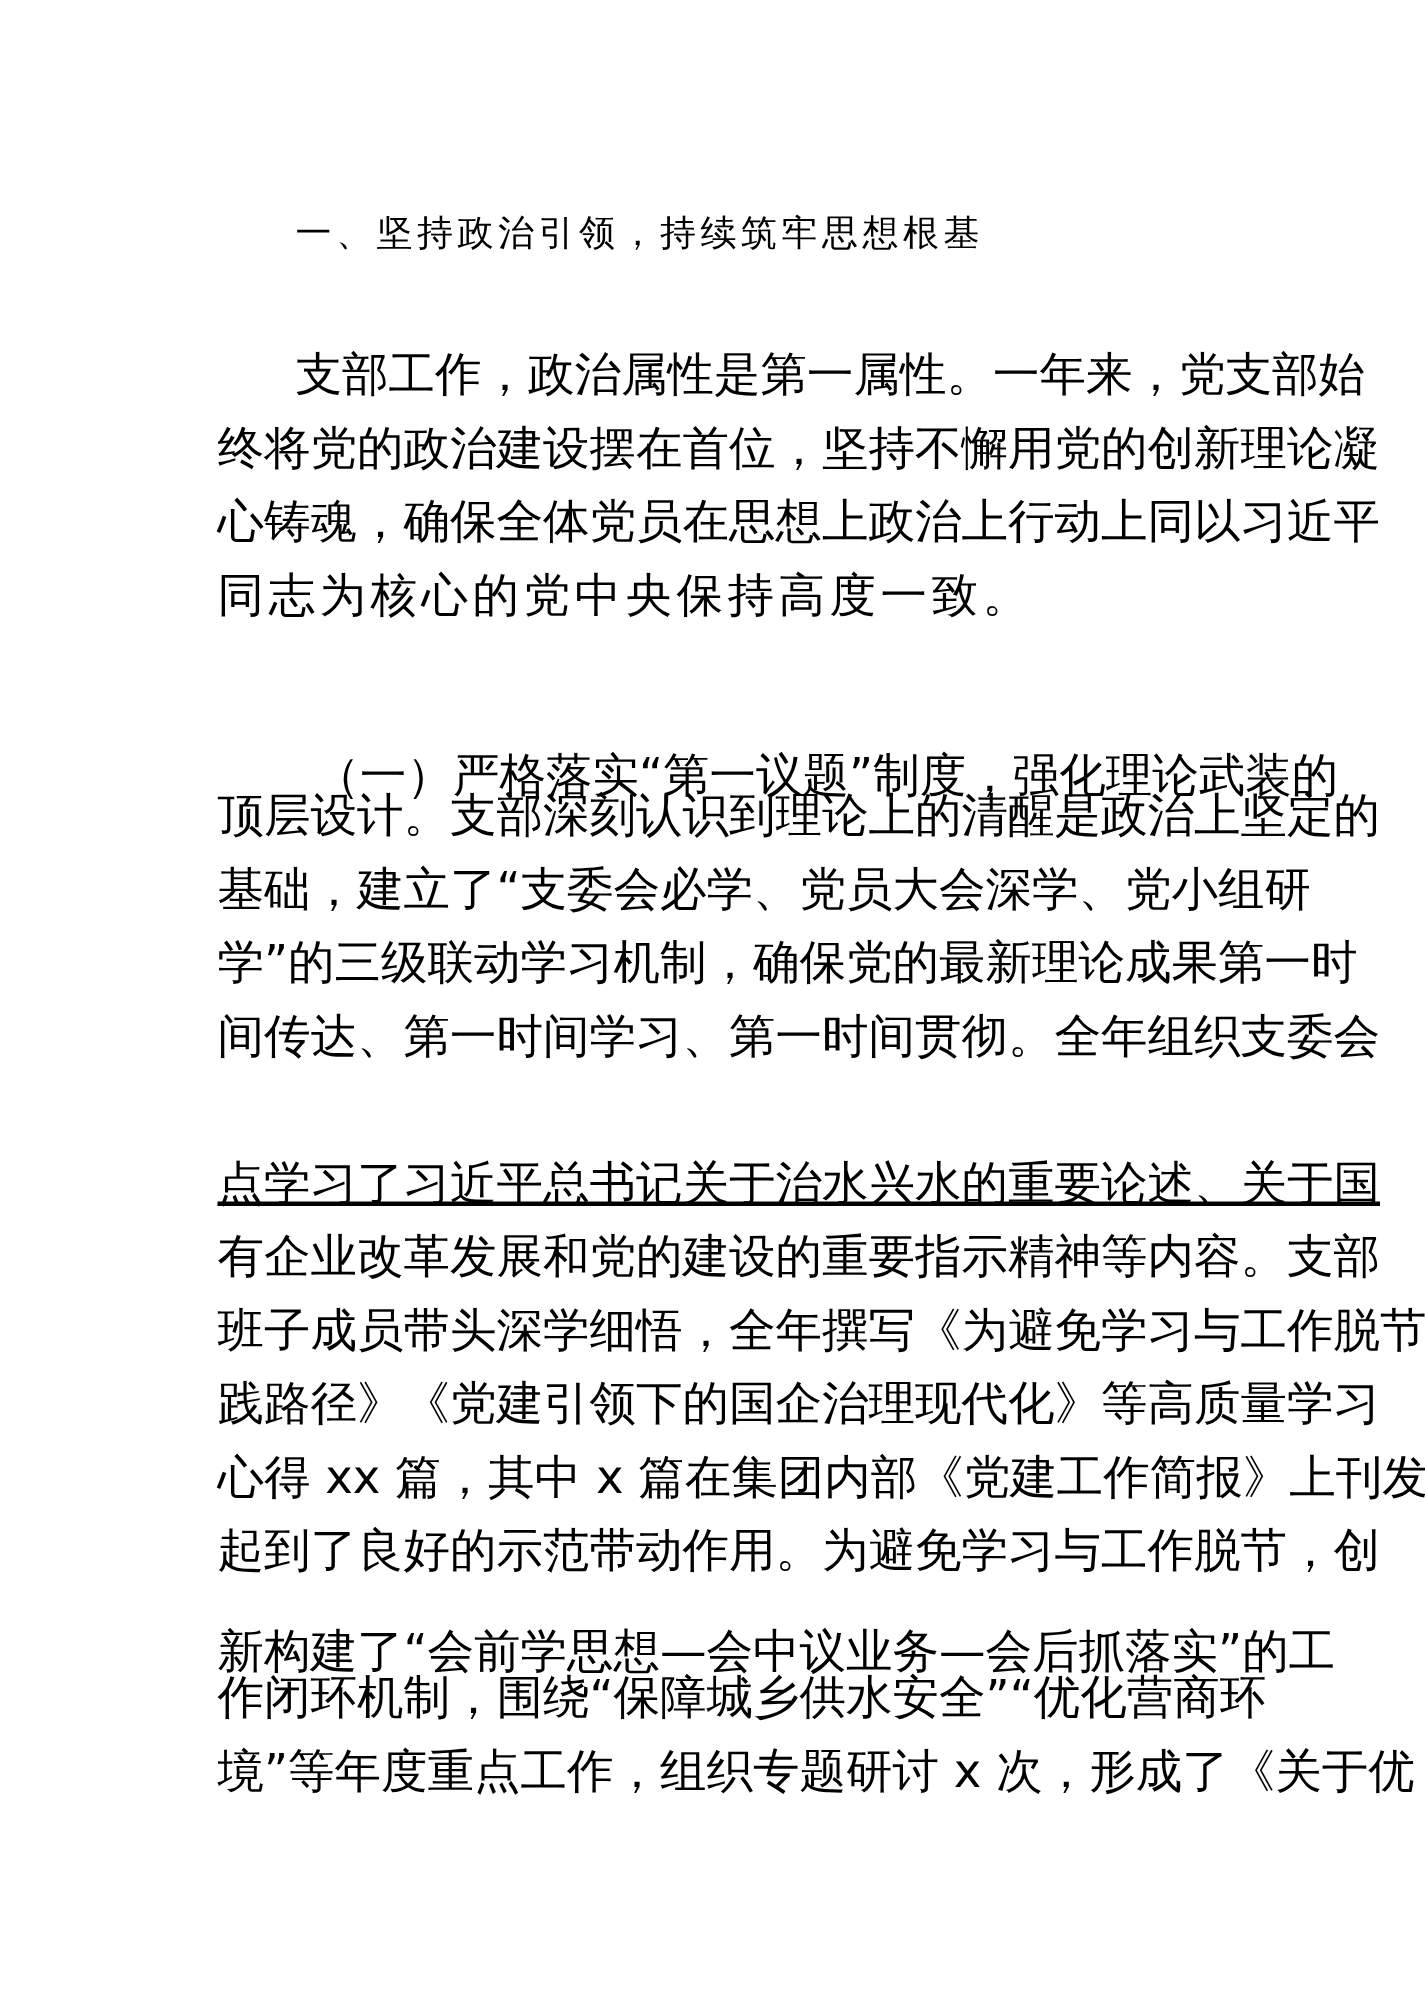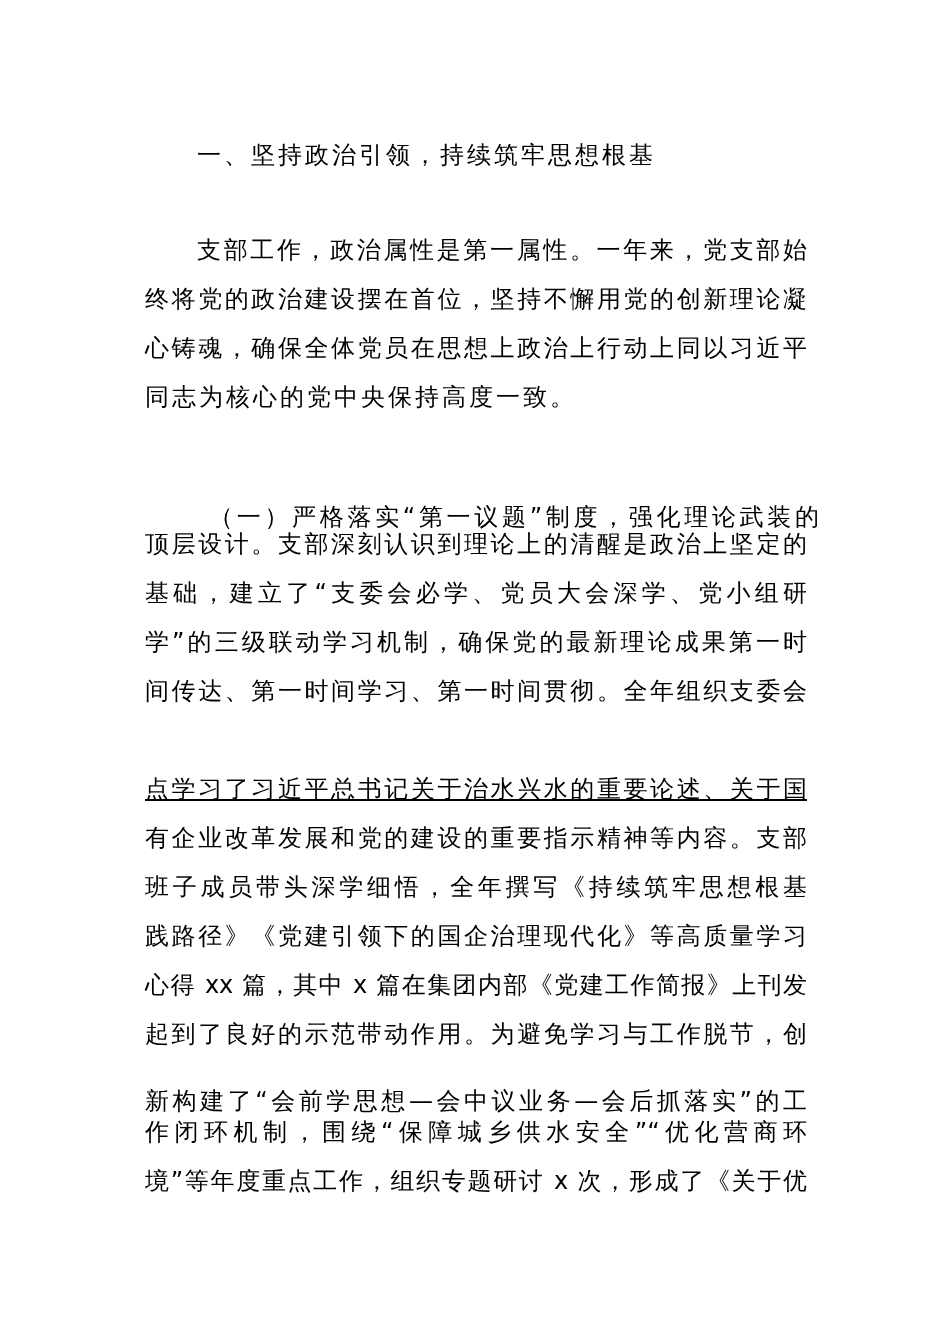--- a/index.html
+++ b/index.html
@@ -21,21 +21,21 @@
       top: 0;
       width: 768px;
       height: 1344px;
       background: #ffffff;
     }
     .line {
       position: absolute;
       left: 145px;
       width: 662px;
       height: 34px;
-      font-size: 24px;
+      font-size: 31px;
       line-height: 34px;
       white-space: nowrap;
       text-align: justify;
       text-align-last: justify;
       letter-spacing: 0;
     }
     .line.last {
       text-align-last: left;
     }
     .heading {
@@ -61,21 +61,21 @@
   <div class="line" style="top:331px;">心铸魂，确保全体党员在思想上政治上行动上同以习近平</div>
   <div class="line last" style="top:380px;letter-spacing:3px;">同志为核心的党中央保持高度一致。</div>
 
   <div class="line" style="left:197px;width:610px;top:500px;margin-left:12px;">（一）严格落实“第一议题”制度，强化理论武装的</div>
   <div class="line" style="top:527px;">顶层设计。支部深刻认识到理论上的清醒是政治上坚定的</div>
   <div class="line" style="top:576px;">基础，建立了“支委会必学、党员大会深学、党小组研</div>
   <div class="line" style="top:625px;">学”的三级联动学习机制，确保党的最新理论成果第一时</div>
   <div class="line" style="top:674px;">间传达、第一时间学习、第一时间贯彻。全年组织支委会</div>
   <div class="line" style="top:772px;text-decoration:underline;">点学习了习近平总书记关于治水兴水的重要论述、关于国</div>
   <div class="line" style="top:821px;">有企业改革发展和党的建设的重要指示精神等内容。支部</div>
-  <div class="line" style="top:870px;">班子成员带头深学细悟，全年撰写《持续筑牢思想根基</div>
+  <div class="line" style="top:870px;">班子成员带头深学细悟，全年撰写《为避免学习与工作脱节</div>
   <div class="line" style="top:919px;">践路径》《党建引领下的国企治理现代化》等高质量学习</div>
   <div class="line" style="top:968px;">心得 xx 篇，其中 x 篇在集团内部《党建工作简报》上刊发</div>
   <div class="line" style="top:1017px;">起到了良好的示范带动作用。为避免学习与工作脱节，创</div>
   <div class="line" style="top:1066px;margin-top:18px;">新构建了“会前学思想—会中议业务—会后抓落实”的工</div>
   <div class="line" style="top:1115px;">作闭环机制，围绕“保障城乡供水安全”“优化营商环</div>
   <div class="line" style="top:1164px;">境”等年度重点工作，组织专题研讨 x 次，形成了《关于优</div>
 
 </div>
 
 </body></html>

